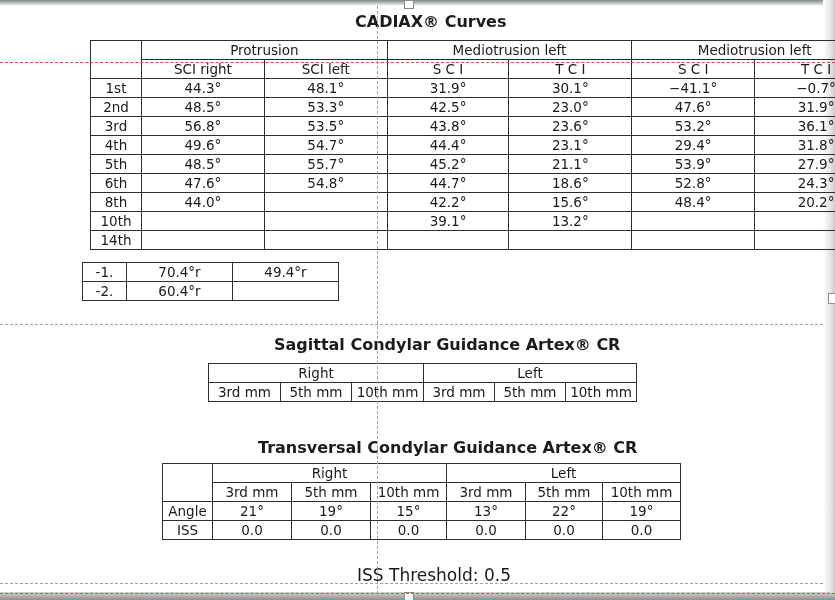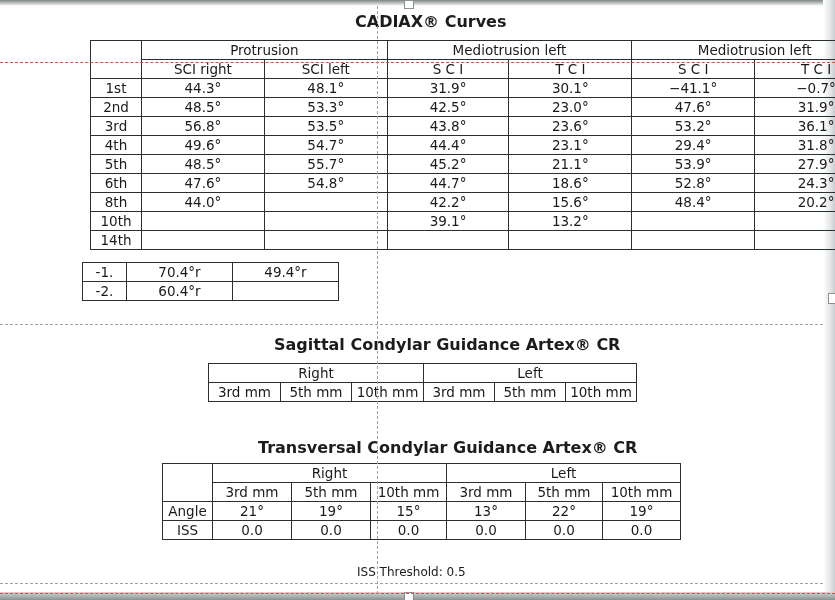--- a/index.html
+++ b/index.html
@@ -18,21 +18,21 @@
     .handle { position:absolute; width:8px; height:7px; background:#fff; border:1px solid #8a8f90; }
     .guide-red { position:absolute; height:0; border-top:1.5px dashed #e8463e; }
     .guide-gray-h { position:absolute; height:0; border-top:1.5px dashed #9aa5a3; }
     .guide-gray-v { position:absolute; width:0; border-left:1.5px dashed #9aa5a3; }
     .title { position:absolute; font-weight:bold; font-size:16px; color:#1c1c1c; white-space:nowrap; }
     table.grid { position:absolute; border-collapse:collapse; table-layout:fixed; font-size:13.5px; }
     table.grid td { border:1.5px solid #2a2f30; height:18px; padding:0; text-align:center;
       line-height:18px; white-space:nowrap; overflow:hidden; }
     td.rowlabel { text-align:center; }
     td.left-al { text-align:left; padding-left:6px; }
-    .footer-text { position:absolute; font-size:12px; white-space:nowrap; }
+    .footer-text { position:absolute; font-size:17px; white-space:nowrap; }
   </style>
 </head>
 <body>
 
 <div class="top-shadow"></div>
 <div class="right-edge"></div>
 <div class="bottom-bar"></div>
 <div class="handle" style="left:404px;top:0px;"></div>
 <div class="handle" style="left:404px;top:592px;"></div>
 <div class="handle" style="left:828px;top:293px;width:6px;height:9px;"></div>

